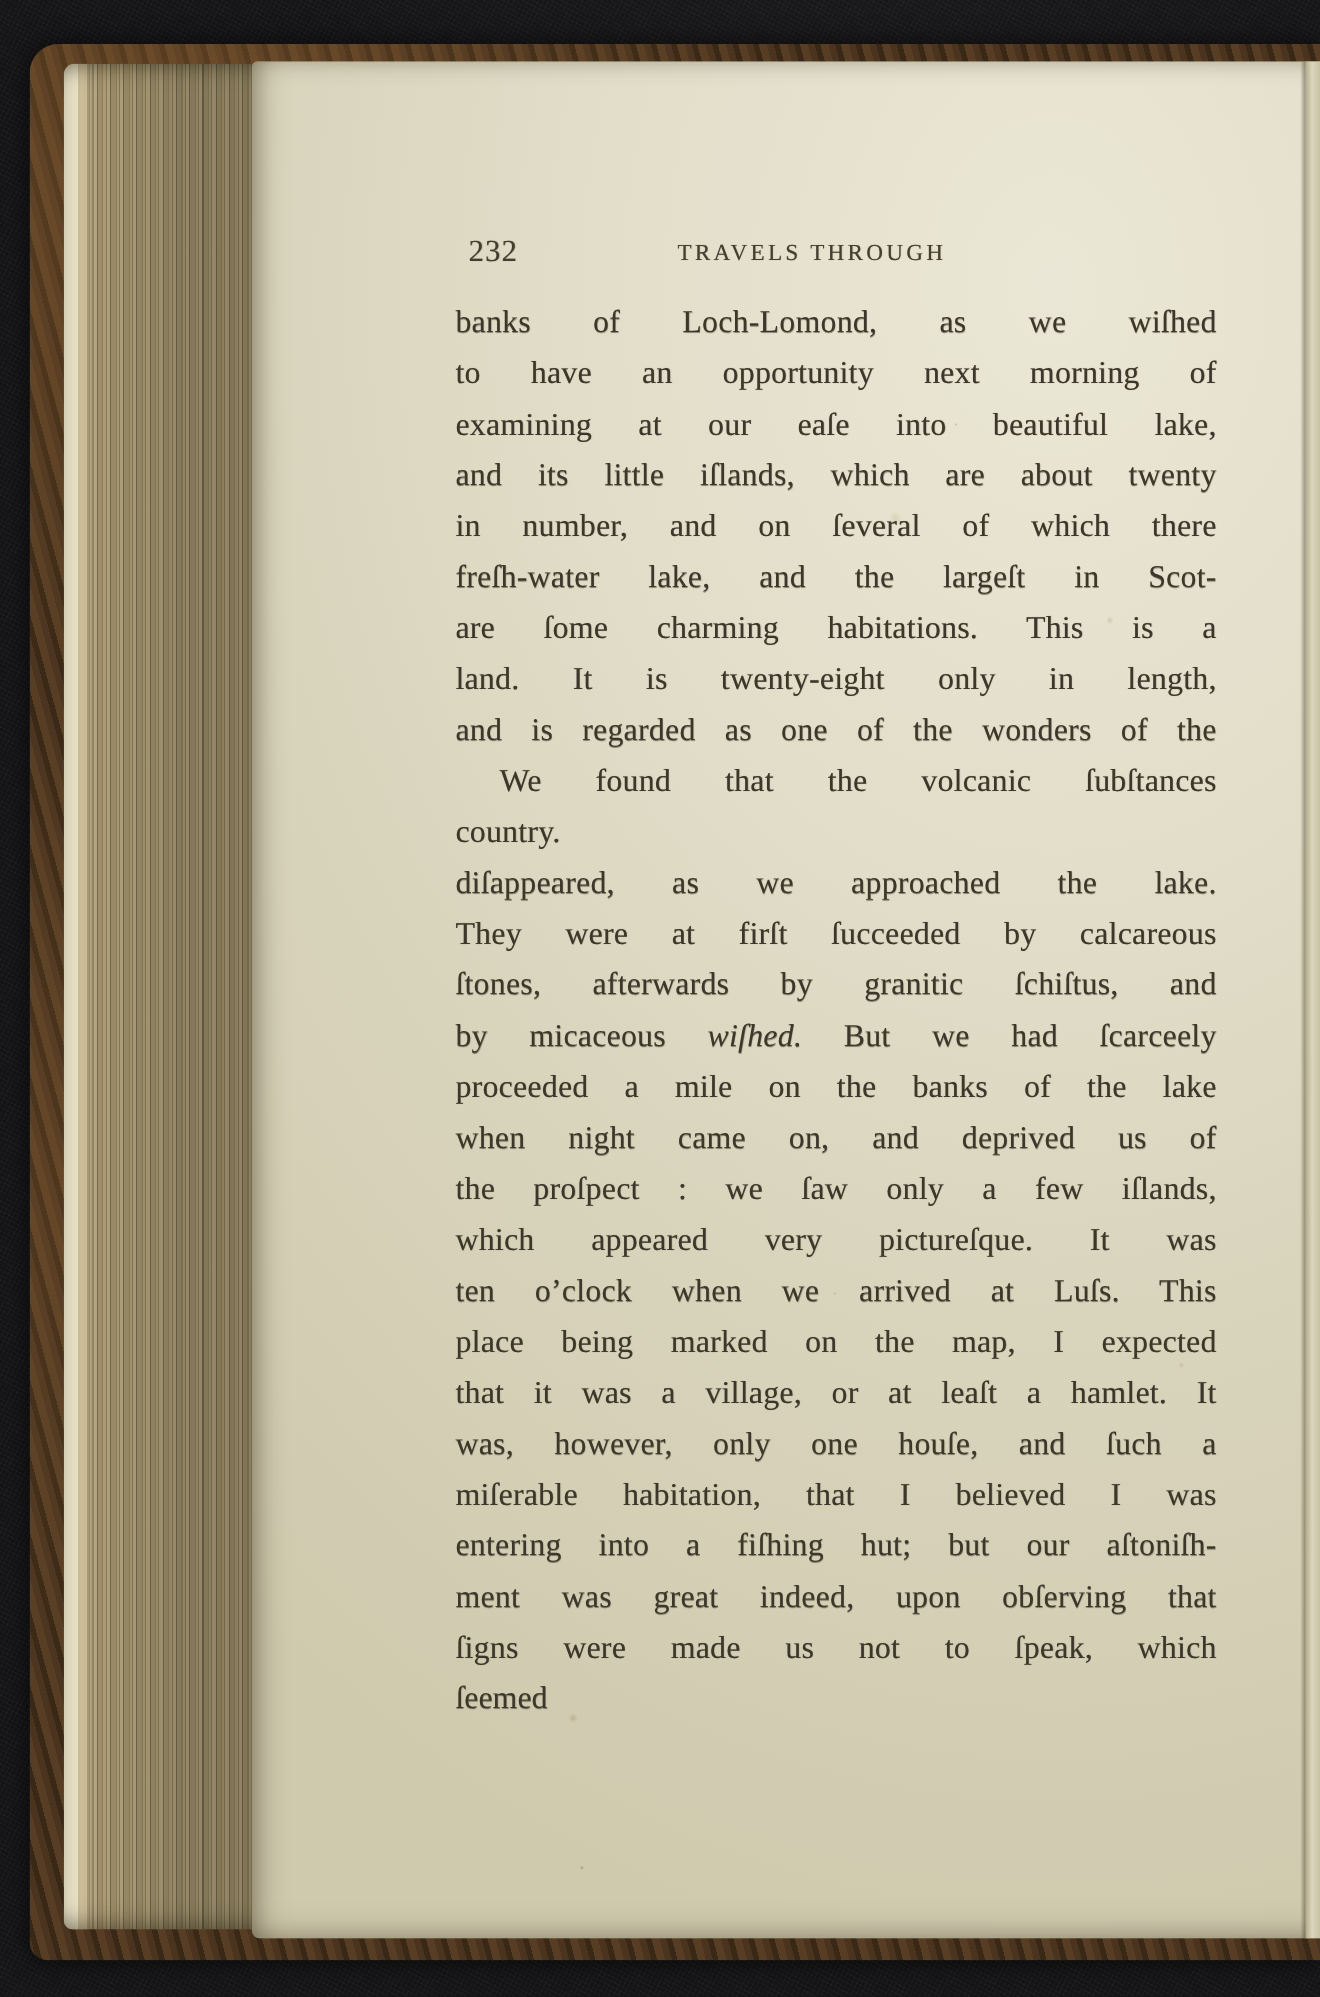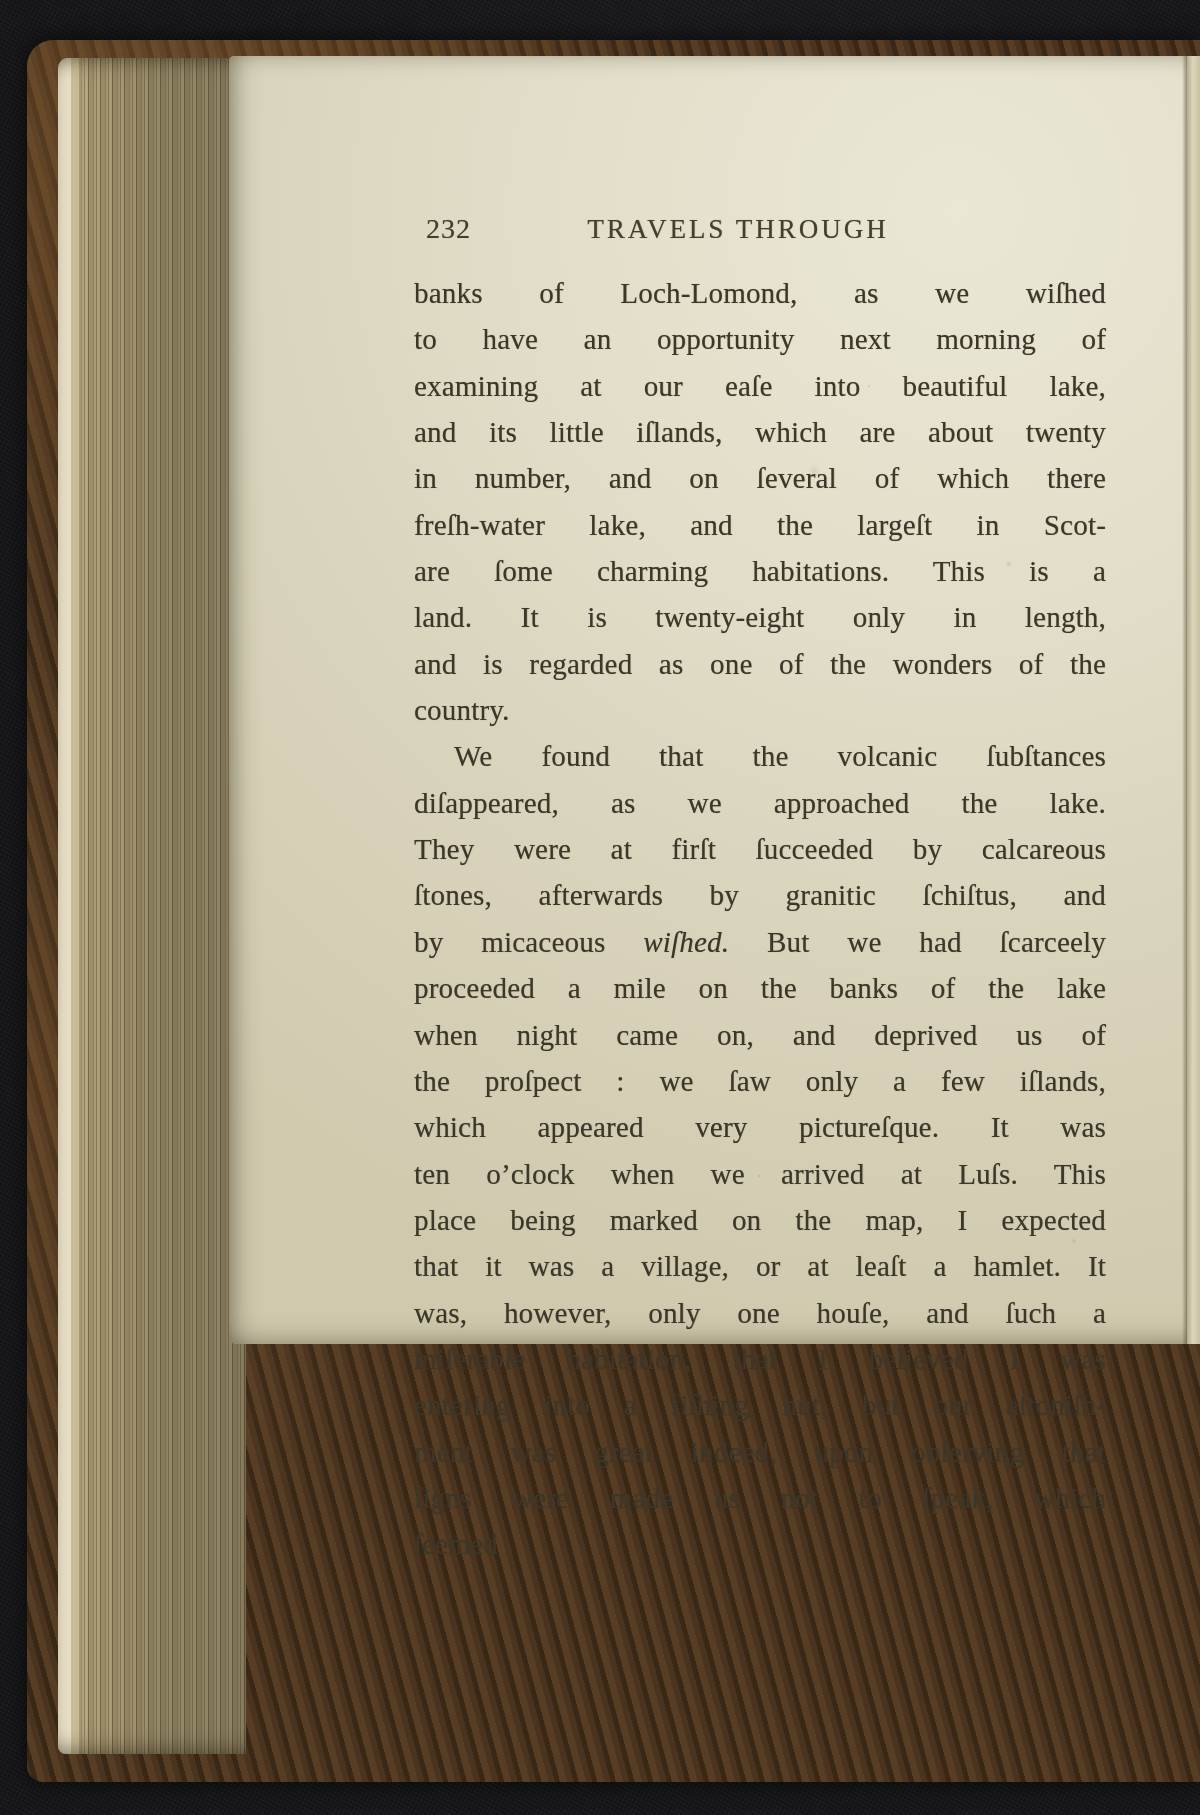--- a/index.html
+++ b/index.html
@@ -25,21 +25,21 @@
   .page-stack{
     position:absolute;left:58px;top:58px;width:188px;height:1696px;
     background-image:
       linear-gradient(90deg, rgba(234,226,200,.95) 0 13px, rgba(205,190,153,.9) 13px 21px, rgba(0,0,0,0) 21px),
       linear-gradient(90deg, rgba(255,252,238,.28) 0%, rgba(0,0,0,0) 18%, rgba(55,52,38,.22) 55%, rgba(40,38,26,.26) 100%),
       repeating-linear-gradient(90deg, #ab9a73 0 2px, #857a58 2px 3px, #b2a17b 3px 6px, #6e654a 6px 7px, #9d8e69 7px 11px, #8b7f5e 11px 12px);
     border-radius:10px 0 0 8px;
     box-shadow:inset 0 14px 18px -12px rgba(30,25,12,.55), inset 0 -16px 20px -12px rgba(30,25,12,.5);
   }
   .page{
-    position:absolute;left:229px;top:56px;width:971px;height:1288px;
+    position:absolute;left:229px;top:56px;width:971px;height:1706px;
     background-image:
       radial-gradient(120% 90% at 75% 12%, #ebe7d6 0%, #e1ddc8 38%, #d9d4bc 62%, #cfc9ae 100%);
     border-radius:5px 0 0 7px;
     box-shadow:
       inset 20px 0 26px -16px rgba(60,50,28,.5),
       inset 0 16px 24px -20px rgba(90,80,55,.45),
       inset 0 -20px 28px -20px rgba(80,70,45,.5);
   }
   .speckles{
     position:absolute;inset:0;pointer-events:none;
@@ -59,21 +59,21 @@
   .right-sliver{
     position:absolute;top:0;right:0;width:13px;height:100%;
     background:linear-gradient(90deg,#b3ab8e,#dcd6bc 45%,#c8c1a3);
   }
   .textblock{position:absolute;left:185px;top:156px;width:692px;}
   .header-row{
     position:relative;height:34px;line-height:34px;
     text-align:center;color:#433e30;
   }
   .running-title{
-    font-size:27px;letter-spacing:3px;display:inline-block;transform:translateX(-22px);
+    font-size:21px;letter-spacing:3px;display:inline-block;transform:translateX(-22px);
     text-shadow:0.3px 0.4px 0.8px rgba(60,52,36,.5);
   }
   .folio{
     position:absolute;left:12px;top:0;font-size:28px;letter-spacing:1px;
     text-shadow:0.3px 0.4px 0.8px rgba(60,52,36,.5);
   }
   .body-text{margin-top:24px;color:#3c372a;}
   .line{
     height:46.35px;line-height:46.35px;font-size:29px;
     word-spacing:4px;letter-spacing:0.2px;white-space:normal;overflow:visible;
@@ -107,22 +107,22 @@
     <div class="body-text" id="body-text">
         <div class="line just"><span>banks of Loch-Lomond, as we wiſhed</span></div>
         <div class="line just"><span>to have an opportunity next morning of</span></div>
         <div class="line just"><span>examining at our eaſe into beautiful lake,</span></div>
         <div class="line just"><span>and its little iſlands, which are about twenty</span></div>
         <div class="line just"><span>in number, and on ſeveral of which there</span></div>
         <div class="line just"><span>freſh-water lake, and the largeſt in Scot-</span></div>
         <div class="line just"><span>are ſome charming habitations. This is a</span></div>
         <div class="line just"><span>land. It is twenty-eight only in length,</span></div>
         <div class="line just"><span>and is regarded as one of the wonders of the</span></div>
+        <div class="line just indent"><span>We found that the volcanic ſubſtances</span></div>
         <div class="line"><span>country.</span></div>
-        <div class="line just indent"><span>We found that the volcanic ſubſtances</span></div>
         <div class="line just"><span>diſappeared, as we approached the lake.</span></div>
         <div class="line just"><span>They were at firſt ſucceeded by calcareous</span></div>
         <div class="line just"><span>ſtones, afterwards by granitic ſchiſtus, and</span></div>
         <div class="line just"><span>by micaceous </span><i>wiſhed.</i><span> But we had ſcarceely</span></div>
         <div class="line just"><span>proceeded a mile on the banks of the lake</span></div>
         <div class="line just"><span>when night came on, and deprived us of</span></div>
         <div class="line just"><span>the proſpect : we ſaw only a few iſlands,</span></div>
         <div class="line just"><span>which appeared very pictureſque. It was</span></div>
         <div class="line just"><span>ten o’clock when we arrived at Luſs. This</span></div>
         <div class="line just"><span>place being marked on the map, I expected</span></div>

